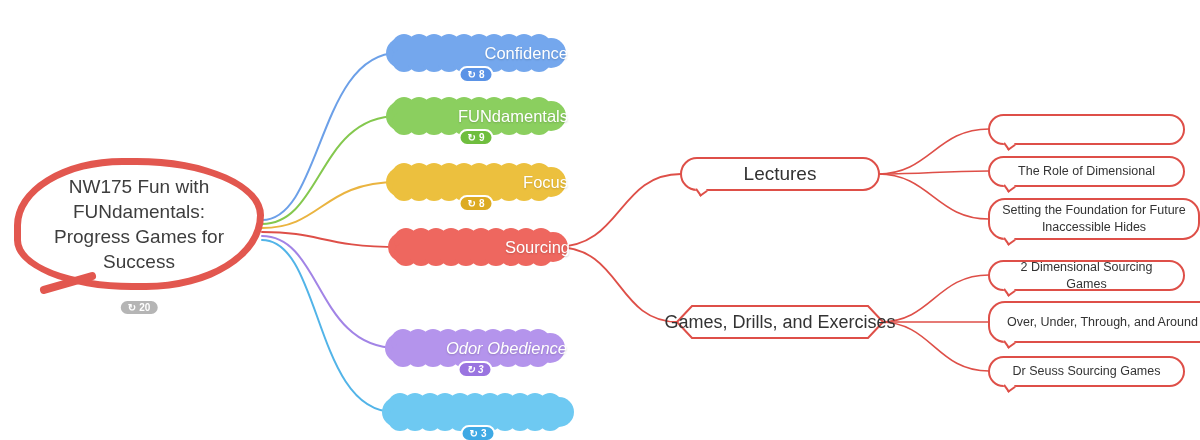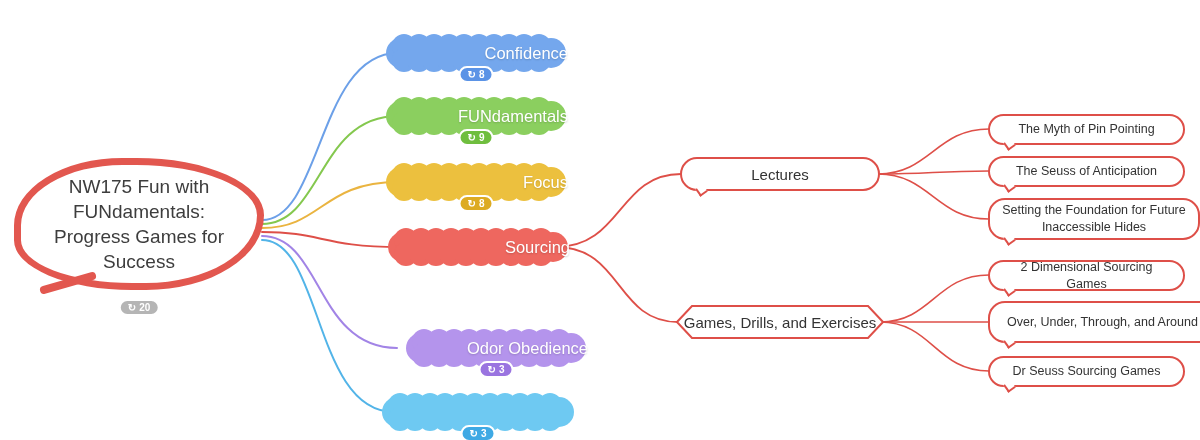--- a/index.html
+++ b/index.html
@@ -102,30 +102,30 @@
   }
   .bubble .tail {
     position: absolute;
     left: 15px; bottom: -6px;
     width: 9px; height: 9px;
     background: #fff;
     border-right: 2px solid var(--line);
     border-bottom: 2px solid var(--line);
     transform: rotate(55deg);
   }
-  .bubble.sub   { font-size: 15px; }
+  .bubble.sub   { font-size: 19px; }
   .bubble.leaf  { font-size: 12.5px; line-height: 1.35; }
 
   .hexnode {
     position: absolute;
     display: flex; align-items: center; justify-content: center;
     z-index: 2;
   }
   .hex-svg { position: absolute; inset: 0; }
-  .hex-label { position: relative; z-index: 1; font-size: 15px; color: #333; white-space: nowrap; }
+  .hex-label { position: relative; z-index: 1; font-size: 18px; color: #333; white-space: nowrap; }
 </style>
 </head>
 <body>
 
 <div class="canvas">
 
   <svg class="wires" width="1200" height="440" viewBox="0 0 1200 440">
     <path d="M262,220 C322,220 318,53 398,53" stroke="#6ca0e8" stroke-width="2"></path>
     <path d="M262,224 C322,224 318,116 398,116" stroke="#84c84e" stroke-width="2"></path>
     <path d="M262,228 C322,228 322,182 398,182" stroke="#eab440" stroke-width="2"></path>
@@ -273,21 +273,21 @@
         <circle cx="125" cy="28" r="12" fill="#ee675f"></circle>
         <circle cx="140" cy="14" r="12" fill="#ee675f"></circle>
         <circle cx="140" cy="28" r="12" fill="#ee675f"></circle>
         <circle cx="155" cy="14" r="12" fill="#ee675f"></circle>
         <circle cx="155" cy="28" r="12" fill="#ee675f"></circle>
         <rect x="14" y="9" width="156" height="24" fill="#ee675f"></rect>
       </svg>
     <span class="cloud-label">Sourcing</span>
   </div>
 
-  <div class="cloud b4" style="left:404px;top:327px;width:184px;">
+  <div class="cloud b4" style="left:383px;top:327px;width:184px;font-style:italic;">
       <svg width="184" height="42" class="cloud-svg">
         <circle cx="17" cy="21" r="15" fill="#b494ec"></circle>
         <circle cx="167" cy="21" r="15" fill="#b494ec"></circle>
         <circle cx="20" cy="14" r="12" fill="#b494ec"></circle>
         <circle cx="20" cy="28" r="12" fill="#b494ec"></circle>
         <circle cx="35" cy="14" r="12" fill="#b494ec"></circle>
         <circle cx="35" cy="28" r="12" fill="#b494ec"></circle>
         <circle cx="50" cy="14" r="12" fill="#b494ec"></circle>
         <circle cx="50" cy="28" r="12" fill="#b494ec"></circle>
         <circle cx="65" cy="14" r="12" fill="#b494ec"></circle>
@@ -353,26 +353,25 @@
   </div>
 
   <div class="hexnode" style="left:676px;top:305px;width:208px;height:34px;">
     <svg class="hex-svg" width="208" height="34" viewBox="0 0 208 34">
       <polygon points="16,1 192,1 207,17 192,33 16,33 1,17" fill="#ffffff" stroke="#de4f48" stroke-width="2"></polygon>
     </svg>
     <span class="hex-label">Games, Drills, and Exercises</span>
   </div>
 
   <div class="bubble leaf" style="left:988px;top:114px;width:197px;height:31px;">
-    <span>The Myth of Pin Pointing</span>
     <span class="tail"></span>
   </div>
 
   <div class="bubble leaf" style="left:988px;top:156px;width:197px;height:31px;">
-    <span>The Seuss of Anticipation</span>
+    <span>The Role of Dimensional</span>
     <span class="tail"></span>
   </div>
 
   <div class="bubble leaf" style="left:988px;top:198px;width:212px;height:42px;">
     <span>Setting the Foundation for Future Inaccessible Hides</span>
     <span class="tail"></span>
   </div>
 
   <div class="bubble leaf" style="left:988px;top:260px;width:197px;height:31px;">
     <span>2 Dimensional Sourcing Games</span>

